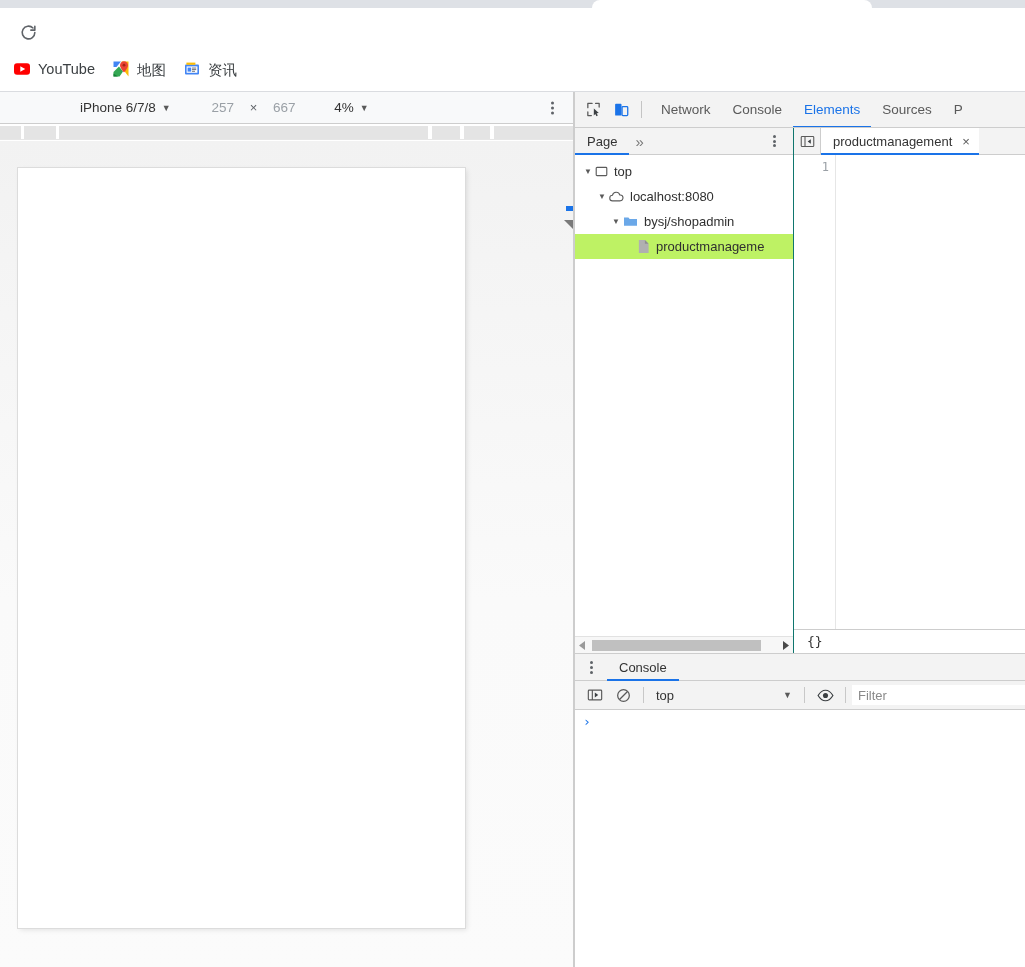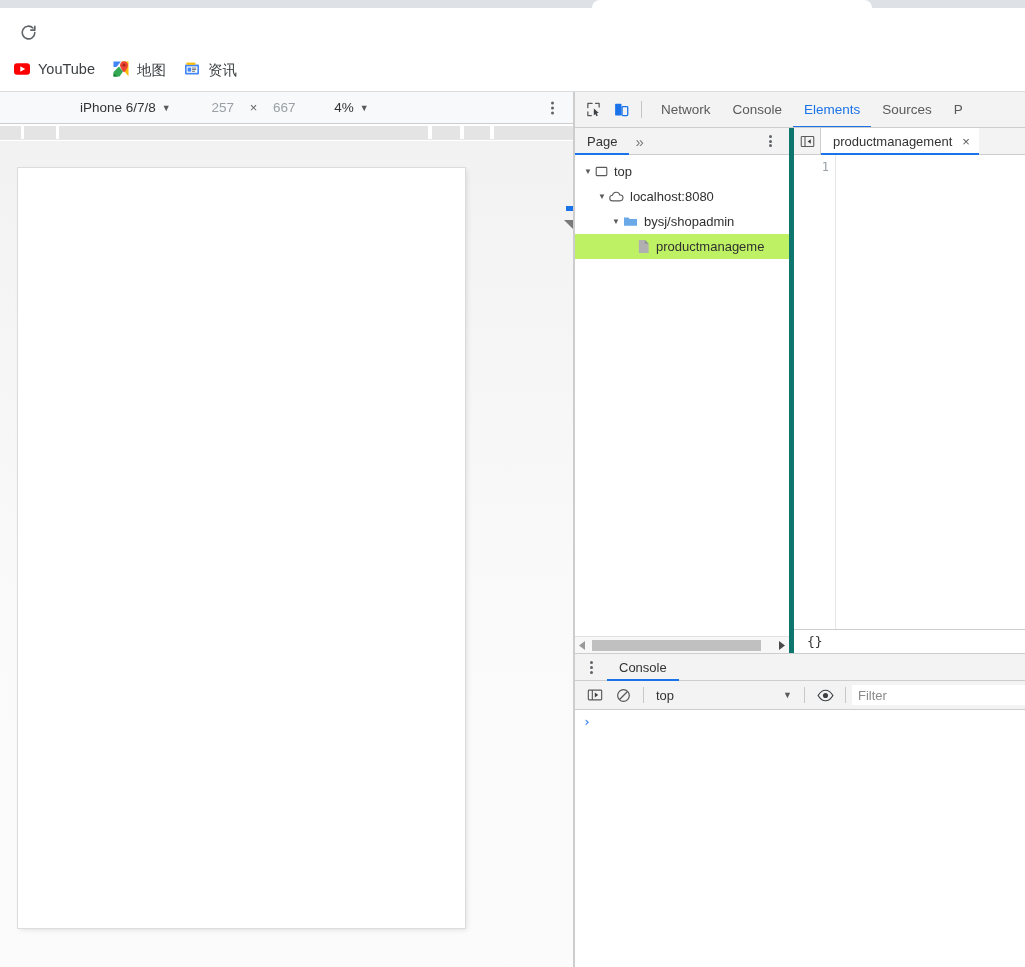--- a/index.html
+++ b/index.html
@@ -240,21 +240,21 @@
   #sources-top {
     display: flex;
     flex: 1 1 auto;
     min-height: 0;
   }
 
   
   #navigator {
     width: 219px; flex: none;
     display: flex; flex-direction: column;
-    border-right: 5px solid #0f766e;
+    border-right: 1px solid #0f766e;
     background: #ffffff;
     min-height: 0;
   }
   #navigator-tabbar {
     height: 27px;
     display: flex; align-items: center;
     background: #f3f3f3;
     border-bottom: 1px solid #cdcdcd;
     position: relative;
     flex: none;

